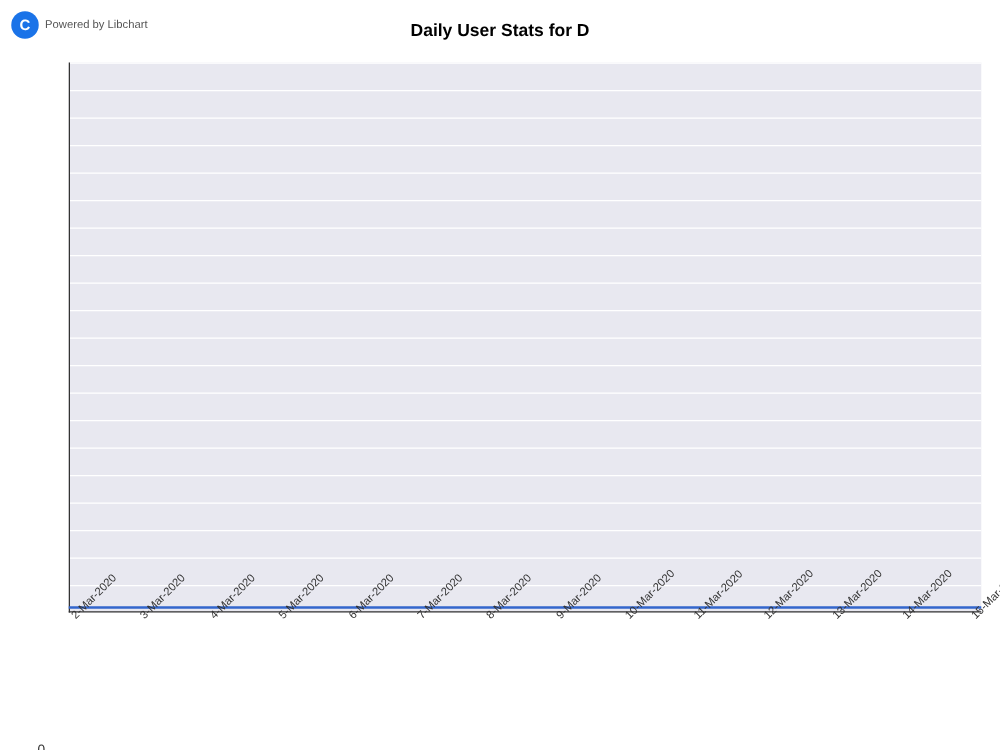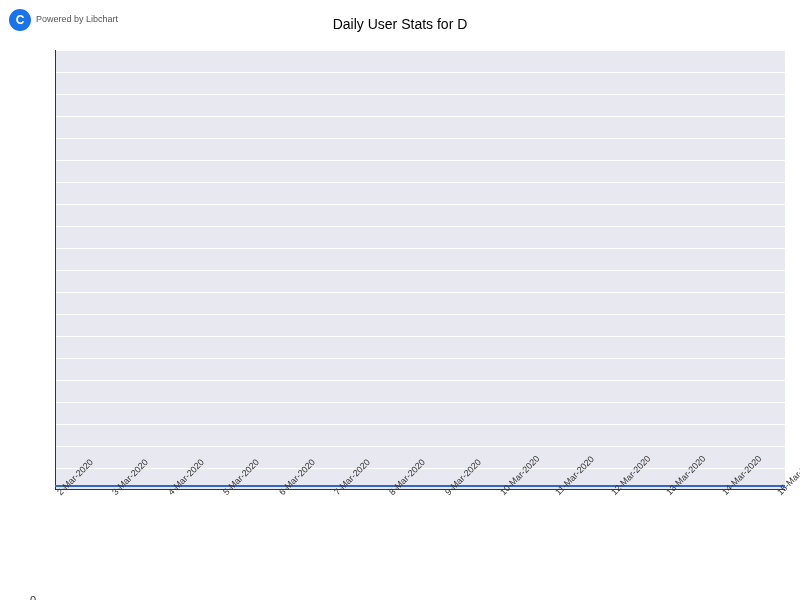--- a/index.html
+++ b/index.html
@@ -38,21 +38,21 @@
       line-height: 1.3;
     }
 
     .chart-title {
       position: absolute;
       top: 16px;
       left: 0;
       right: 0;
       text-align: center;
       font-size: 14px;
-      font-weight: normal;
+      font-weight: bold;
       color: #000;
     }
 
     .chart-area {
       position: absolute;
       top: 50px;
       left: 55px;
       right: 15px;
       bottom: 110px;
       background: #e8e8f0;

